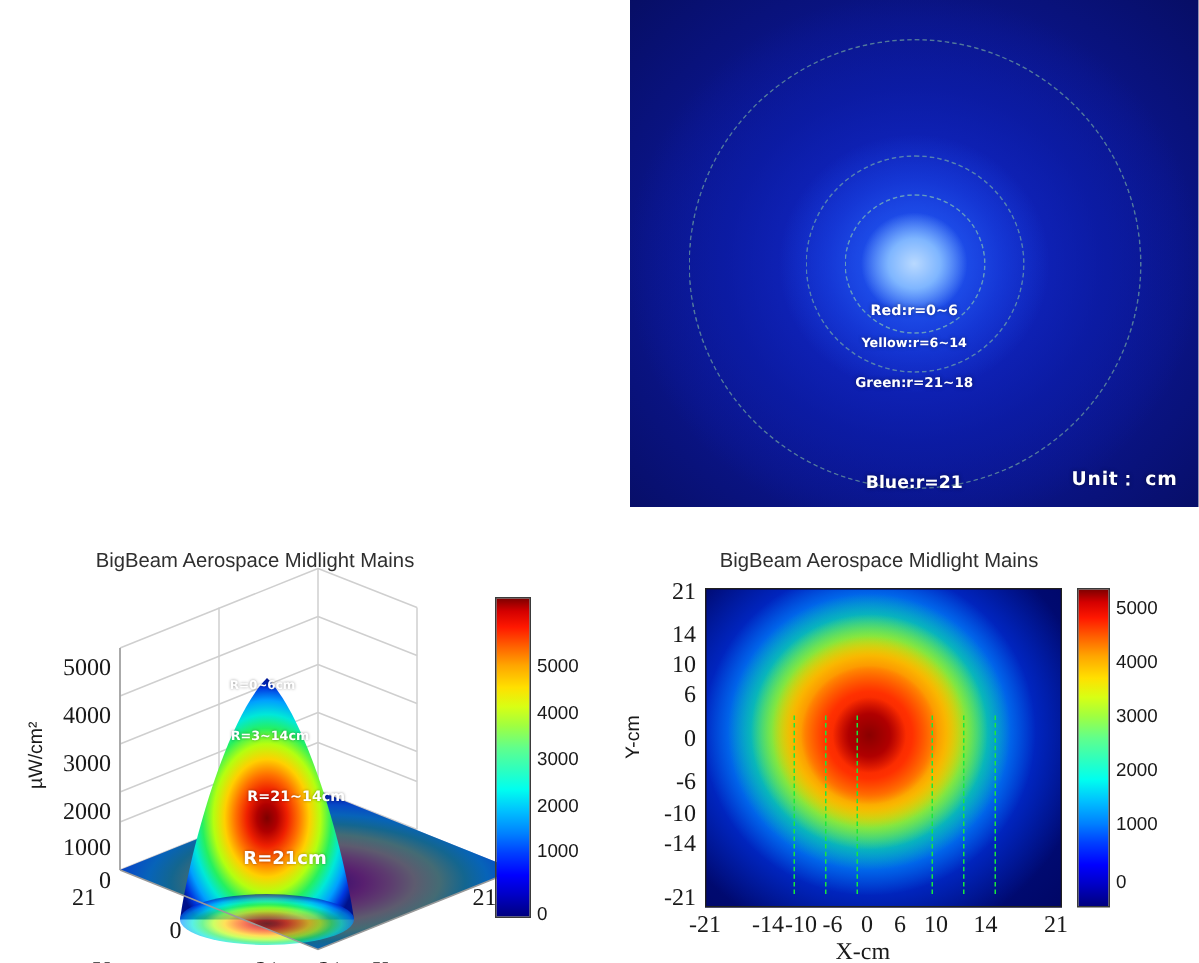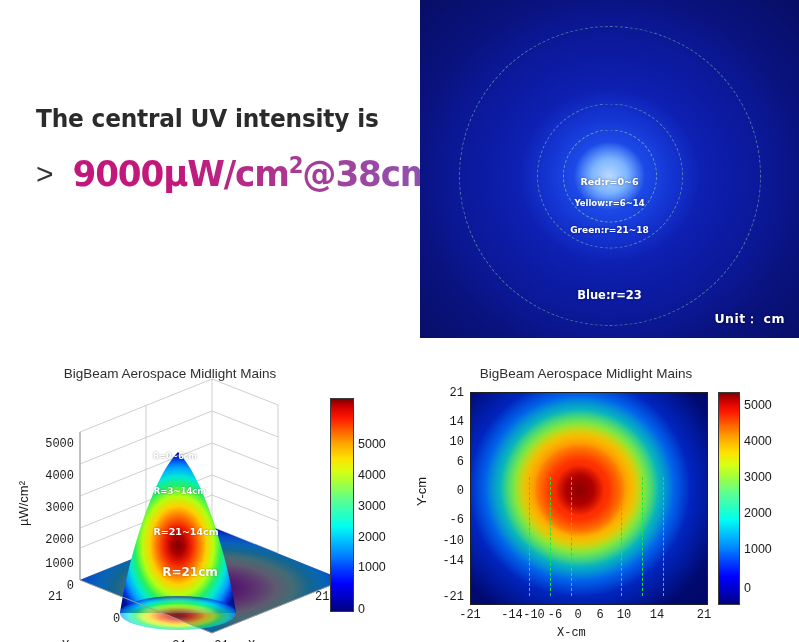--- a/index.html
+++ b/index.html
@@ -57,37 +57,38 @@
     pointer-events:none;
   }
   .ring-outer{width:300px;height:298px;}
   .ring-mid{width:144px;height:143px;}
   .ring-inner{width:92px;height:91px;border-color:rgba(150,215,170,0.6);}
   .beam-label{
     position:absolute;color:#ffffff;font-weight:bold;
     font-family:"DejaVu Sans",sans-serif;
     text-shadow:0 0 3px rgba(0,0,0,0.45);
     white-space:nowrap;
+    margin-top:26px;
   }
   .lbl-red{left:50%;top:176px;transform:translateX(-50%);font-size:9.5px;}
   .lbl-yellow{left:50%;top:198px;transform:translateX(-50%);font-size:8.5px;text-align:center;}
   .lbl-green{left:50%;top:225px;transform:translateX(-50%);font-size:9px;}
   .lbl-blue{left:50%;top:288px;transform:translateX(-50%);font-size:11.5px;}
   .lbl-unit{right:14px;bottom:10px;font-size:12.5px;letter-spacing:0.5px;}
 
   
   .plot-title{
     position:absolute;text-align:center;
     font-size:13.5px;color:#2f2f2f;
     font-family:"Liberation Sans",sans-serif;
     white-space:nowrap;
   }
   .axis-txt{
-    position:absolute;font-size:12px;color:#1a1a1a;
-    font-family:Liberation Mono, monospace;white-space:nowrap;
+    position:absolute;font-size:16px;color:#1a1a1a;
+    font-family:Liberation Serif, serif;white-space:nowrap;
   }
   .cbar-txt{
     position:absolute;font-size:12.5px;color:#1a1a1a;
     font-family:"Liberation Sans",sans-serif;white-space:nowrap;
   }
   .colorbar{
     position:absolute;border:1px solid #3a3a3a;
     background:linear-gradient(to top,
       #00007f 0%, #0000c8 7%, #0000ff 13%,
       #0040ff 20%, #0080ff 26%, #00bfff 33%,
@@ -135,39 +136,30 @@
     position:absolute;color:#ffffff;font-weight:bold;
     font-family:"DejaVu Sans",sans-serif;white-space:nowrap;
     text-shadow:0 0 2px rgba(0,0,0,0.4);
   }
 </style>
 </head>
 <body>
 
 <div class="page">
 
-  <div class="headline">
-    <div class="headline-line1">The central UV intensity is</div>
-    <div class="headline-line2">
-      <span class="gt-sign">&gt;</span>
-      <span class="headline-value">
-        <span>9000µW/cm</span><sup>2</sup><span>@38cm</span>
-      </span>
-    </div>
-  </div>
 
   <div class="beam">
     <div class="ring ring-outer"></div>
     <div class="ring ring-mid"></div>
     <div class="ring ring-inner"></div>
 
     <div class="beam-label lbl-red">Red:r=0~6</div>
     <div class="beam-label lbl-yellow">Yellow:r=6~14</div>
     <div class="beam-label lbl-green">Green:r=21~18</div>
-    <div class="beam-label lbl-blue">Blue:r=23</div>
+    <div class="beam-label lbl-blue">Blue:r=21</div>
     <div class="beam-label lbl-unit">Unit： cm</div>
   </div>
 
   <div class="plot3d">
 
     <div class="plot-title" style="left:0;top:8px;width:340px;">BigBeam Aerospace Midlight Mains</div>
 
     <svg class="surf-wrap" viewBox="0 0 400 284">
       <defs>
         <linearGradient id="jetV" x1="0" y1="1" x2="0" y2="0">
@@ -259,21 +251,21 @@
     <div class="axis-txt" style="left:165px;top:281px;">-21</div>
 
     <div class="axis-txt" style="left:207px;top:281px;">-21</div>
     <div class="axis-txt" style="left:315px;top:232px;">21</div>
 
     <div class="axis-txt" style="left:62px;top:281px;">Y-cm</div>
     <div class="axis-txt" style="left:248px;top:281px;">X-cm</div>
 
     <div class="surf-label" style="left:175px;top:94px;font-size:8px;transform:translateX(-50%);">R=0~6cm</div>
     <div class="surf-label" style="left:180px;top:128px;font-size:8.5px;transform:translateX(-50%);">R=3~14cm</div>
-    <div class="surf-label" style="left:186px;top:168px;font-size:9.5px;transform:translateX(-50%);">R=21~14cm</div>
+    <div class="surf-label" style="left:186px;top:168px;font-size:9.5px;transform:translateX(-50%);padding-left:23px;">R=21~14cm</div>
     <div class="surf-label" style="left:190px;top:207px;font-size:12px;transform:translateX(-50%);">R=21cm</div>
 
     <div class="colorbar" style="left:330px;top:40px;width:22px;height:212px;"></div>
     <div class="cbar-txt" style="left:358px;top:79px;">5000</div>
     <div class="cbar-txt" style="left:358px;top:110px;">4000</div>
     <div class="cbar-txt" style="left:358px;top:141px;">3000</div>
     <div class="cbar-txt" style="left:358px;top:172px;">2000</div>
     <div class="cbar-txt" style="left:358px;top:202px;">1000</div>
     <div class="cbar-txt" style="left:358px;top:244px;">0</div>
   </div>

